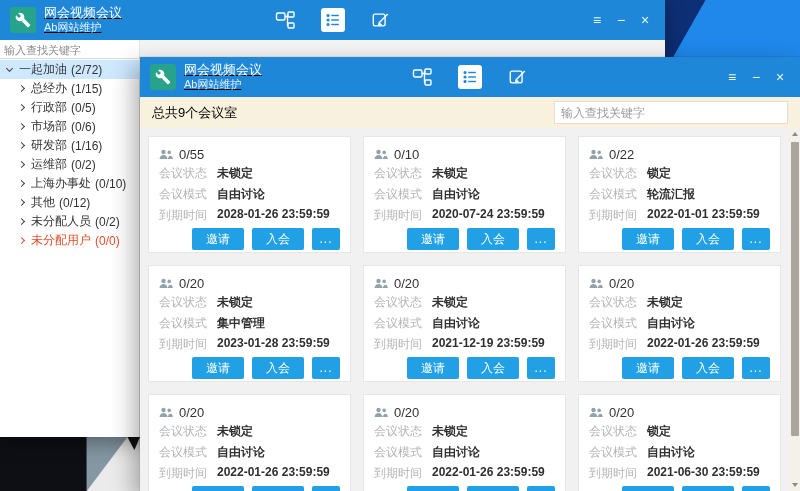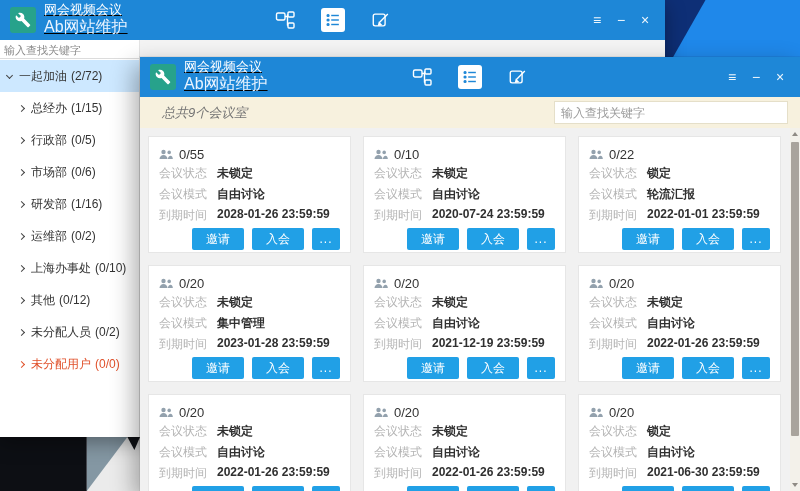--- a/index.html
+++ b/index.html
@@ -14,56 +14,56 @@
   .wp-bl .dark { position:absolute; inset:0; background:#0d0f14; clip-path:polygon(0 0,62% 0,62% 100%,0 100%); }
   .wp-bl .gray { position:absolute; inset:0; background:#8497a3; clip-path:polygon(62% 0,91% 0,62% 100%); }
   .wp-bl .notch{ position:absolute; inset:0; background:#121419; clip-path:polygon(91% 0,100% 0,96% 24%); }
 
   
   .titlebar { height:40px; background:#1e87d7; display:flex; align-items:center; position:relative; }
   .logo { width:26px; height:26px; border-radius:3px; background:#27a28b; margin:0 8px 0 10px;
     display:flex; align-items:center; justify-content:center; flex:none; }
   .titles { line-height:1.15;text-decoration:underline; }
   .app-title { color:#fff; font-size:13px; }
-  .app-sub { color:#eaf4ff; font-size:16px; }
+  .app-sub { color:#eaf4ff; font-size:11px; }
   .tb-icons { position:absolute; left:50%; top:0; height:40px; transform:translateX(-50%);
     display:flex; align-items:center; gap:24px; }
   .tb-btn { width:24px; height:24px; display:flex; align-items:center; justify-content:center;
     cursor:pointer; border-radius:3px; }
   .tb-btn.selected { background:#fff; }
   .win-ctrls { position:absolute; right:10px; top:0; height:40px; display:flex; align-items:center; gap:4px; }
   .wc { color:rgba(255,255,255,.92); font-size:14px; width:20px; text-align:center; cursor:pointer; }
 
   
   .bg-window { position:absolute; left:0; top:0; width:665px; height:437px; background:#f4f4f4;
     box-shadow:0 6px 18px rgba(0,0,0,.35); }
   .sidebar { position:absolute; left:0; top:40px; width:140px; bottom:0; background:#fff;
     border-right:1px solid #e4e4e4; }
   .side-search { width:100%; height:17px; border:none; border-bottom:1px solid #dcdcdc;
     font-size:11px; padding:1px 4px; color:#444; outline:none; font-family:inherit; }
   .side-search::placeholder { color:#8a8a8a; }
   .tree { margin-top:1px; }
-  .tree-row { height:32px; display:flex; align-items:center; font-size:12px; color:#333; cursor:pointer; }
+  .tree-row { height:19px; display:flex; align-items:center; font-size:12px; color:#333; cursor:pointer; }
   .tree-row.lvl0 { padding-left:7px; }
   .tree-row.lvl1 { padding-left:19px; }
   .tree-row.selected { background:#cde8ff; }
   .tree-row.orange, .tree-row.orange .cnt { color:#e0502a; }
   .tree-row.orange .chev { border-color:#e0502a; }
   .chev { display:inline-block; width:5px; height:5px; border-right:1.4px solid #444;
     border-bottom:1.4px solid #444; margin-right:7px; flex:none; }
   .chev.right { transform:rotate(-45deg); }
   .chev.down { transform:rotate(45deg); margin-top:-2px; }
   .tree-row .lbl { margin-right:4px; white-space:nowrap; }
   .tree-row .cnt { white-space:nowrap;text-align:right; }
 
   
   .fg-window { position:absolute; left:140px; top:57px; width:660px; height:434px; background:#f1f1f1;
     box-shadow:-6px 8px 22px rgba(0,0,0,.32), 0 0 0 1px rgba(0,0,0,.06); }
   .toolbar { height:31px; background:#f7f1de; display:flex; align-items:center; position:relative; }
-  .total-label { font-size:13px; color:#737373; margin-left:22px;font-style:italic; }
+  .total-label { font-size:13px; color:#000000; margin-left:12px; }
   .top-search { position:absolute; right:12px; top:4px; width:234px; height:23px; background:#fff;
     border:1px solid #e5dfc9; font-size:12px; padding:0 6px; color:#444; outline:none; font-family:inherit; }
   .top-search::placeholder { color:#9a9a9a; }
 
   .cards { position:absolute; left:0; right:10px; top:71px; bottom:0; overflow:hidden;
     padding:8px 0 0 8px; display:grid; grid-template-columns:repeat(3,203px); grid-auto-rows:117px;
     gap:12px; }
   .card { background:#fff; border:1px solid #e6e6e6; padding:7px 10px 8px 10px;
     display:flex; flex-direction:column; }
   .room-name { font-size:14px; font-weight:600; color:#262626; white-space:nowrap;

